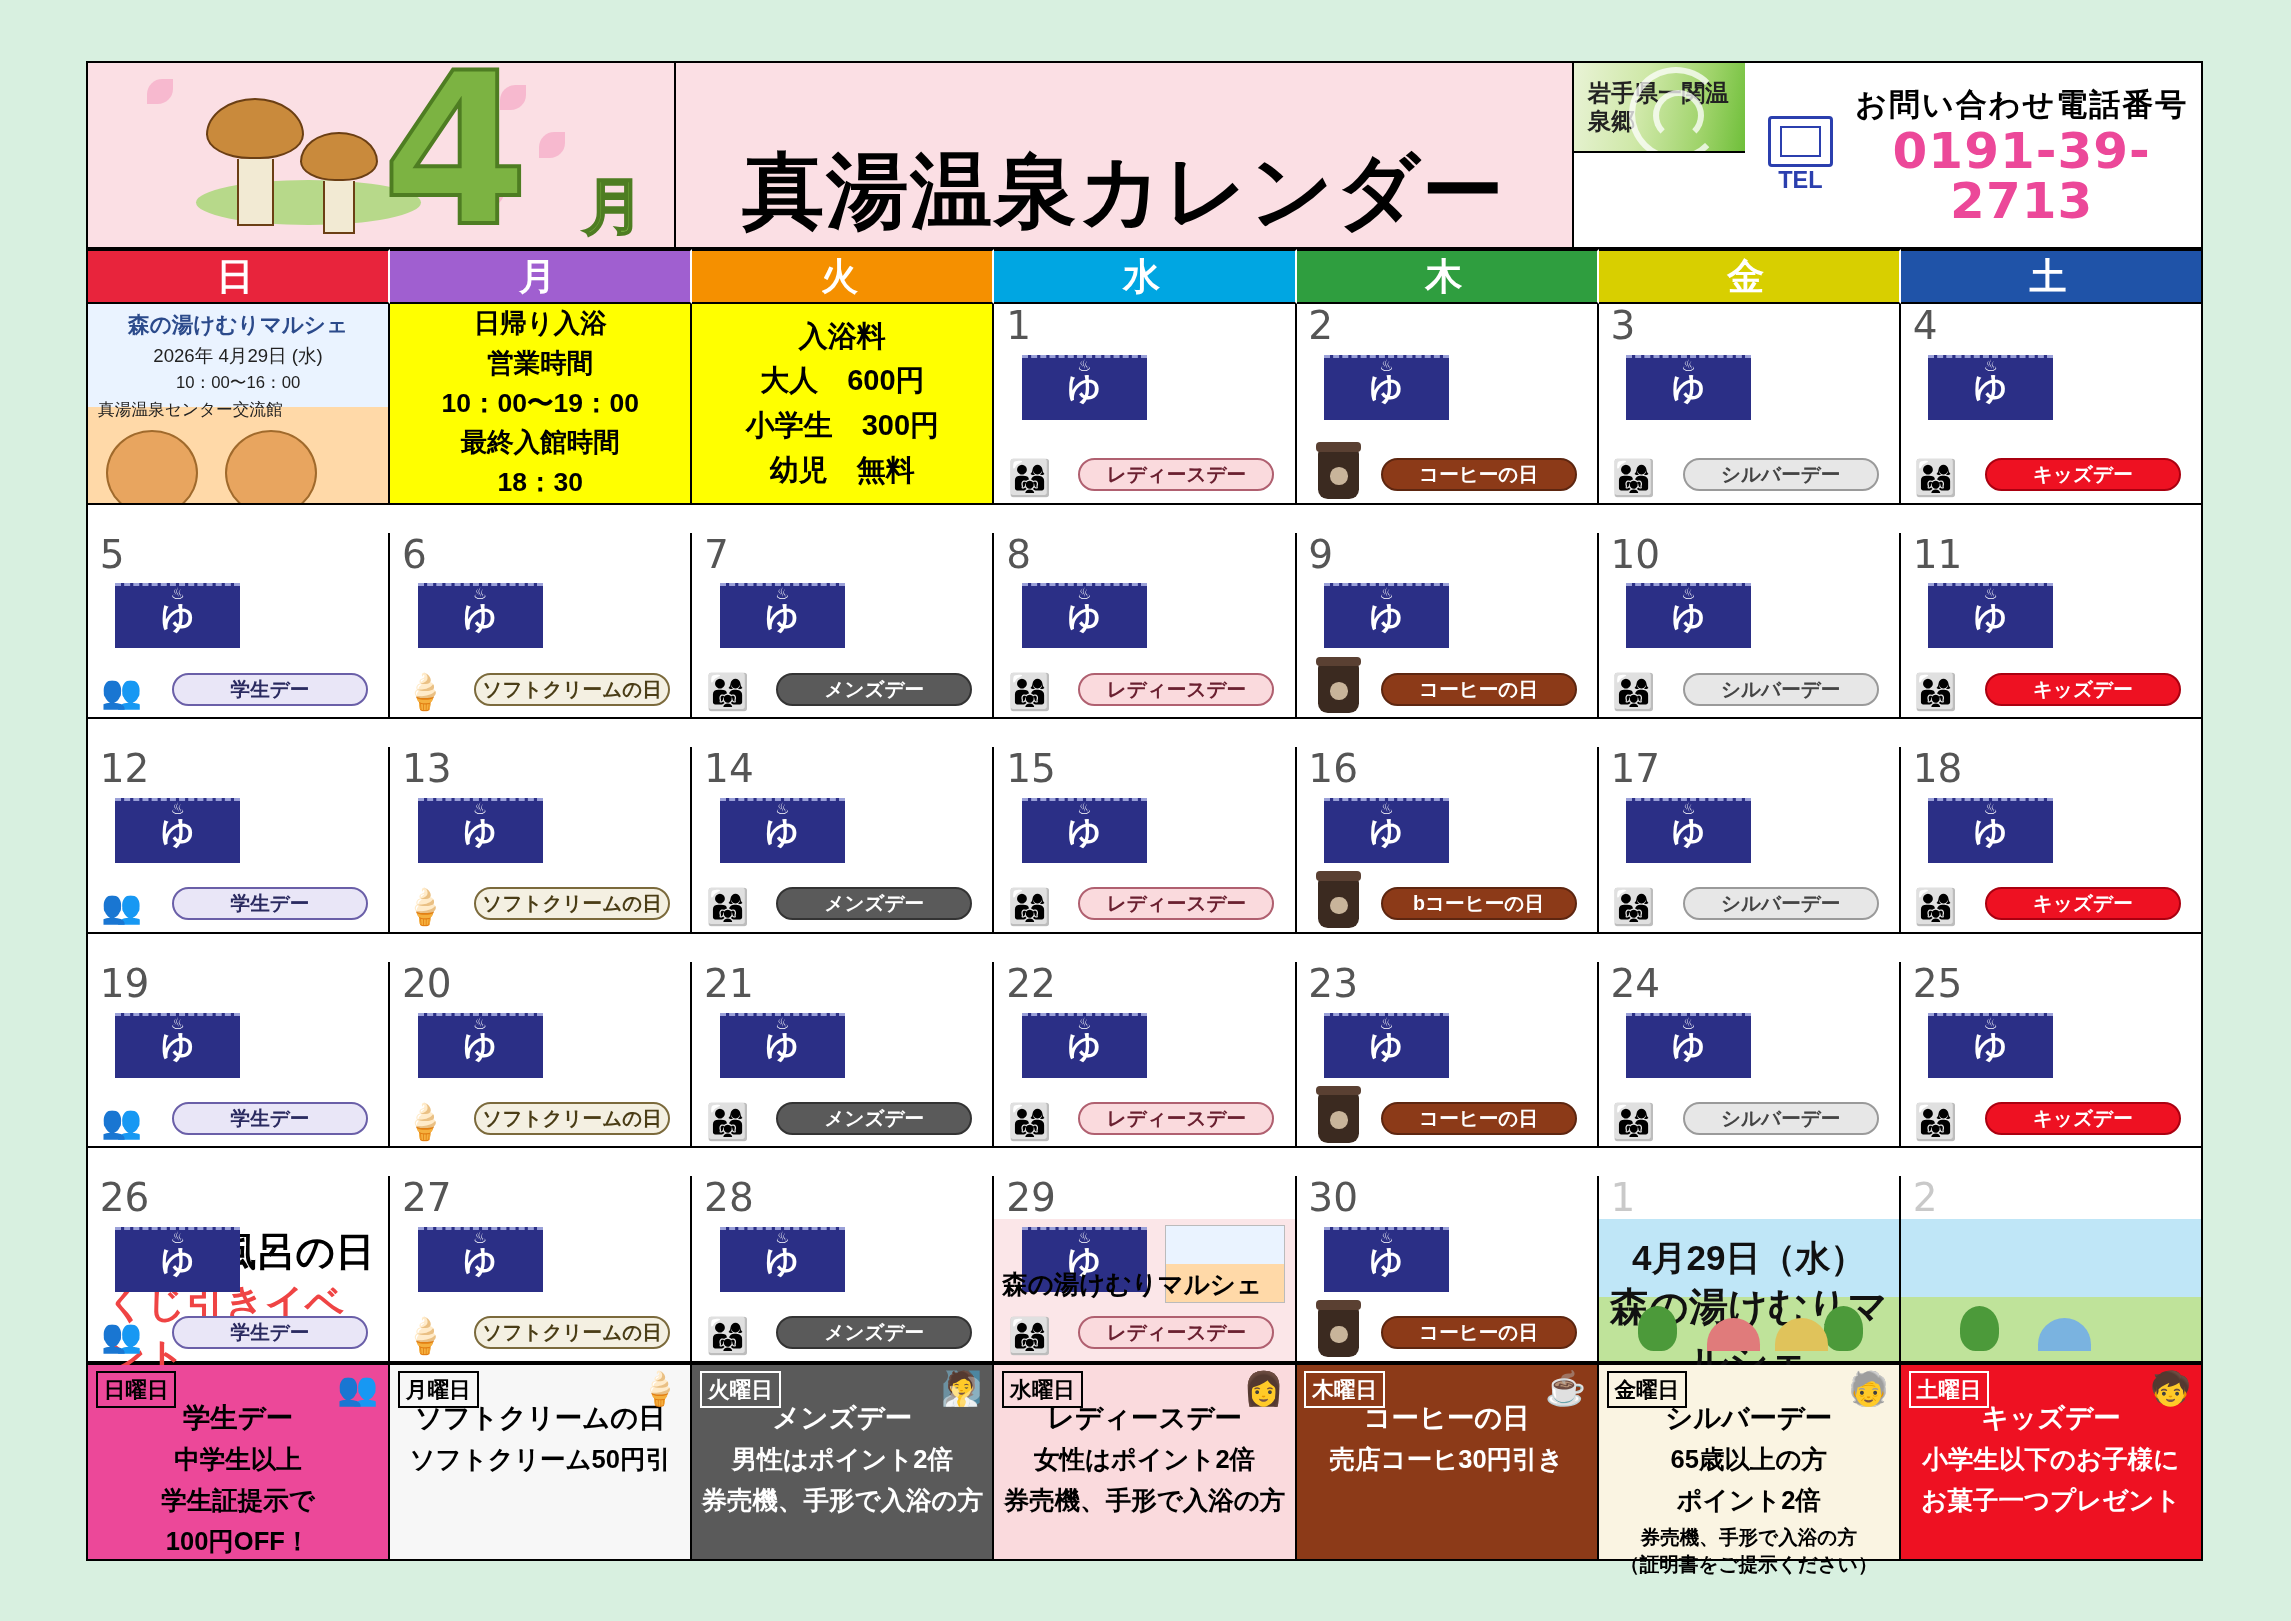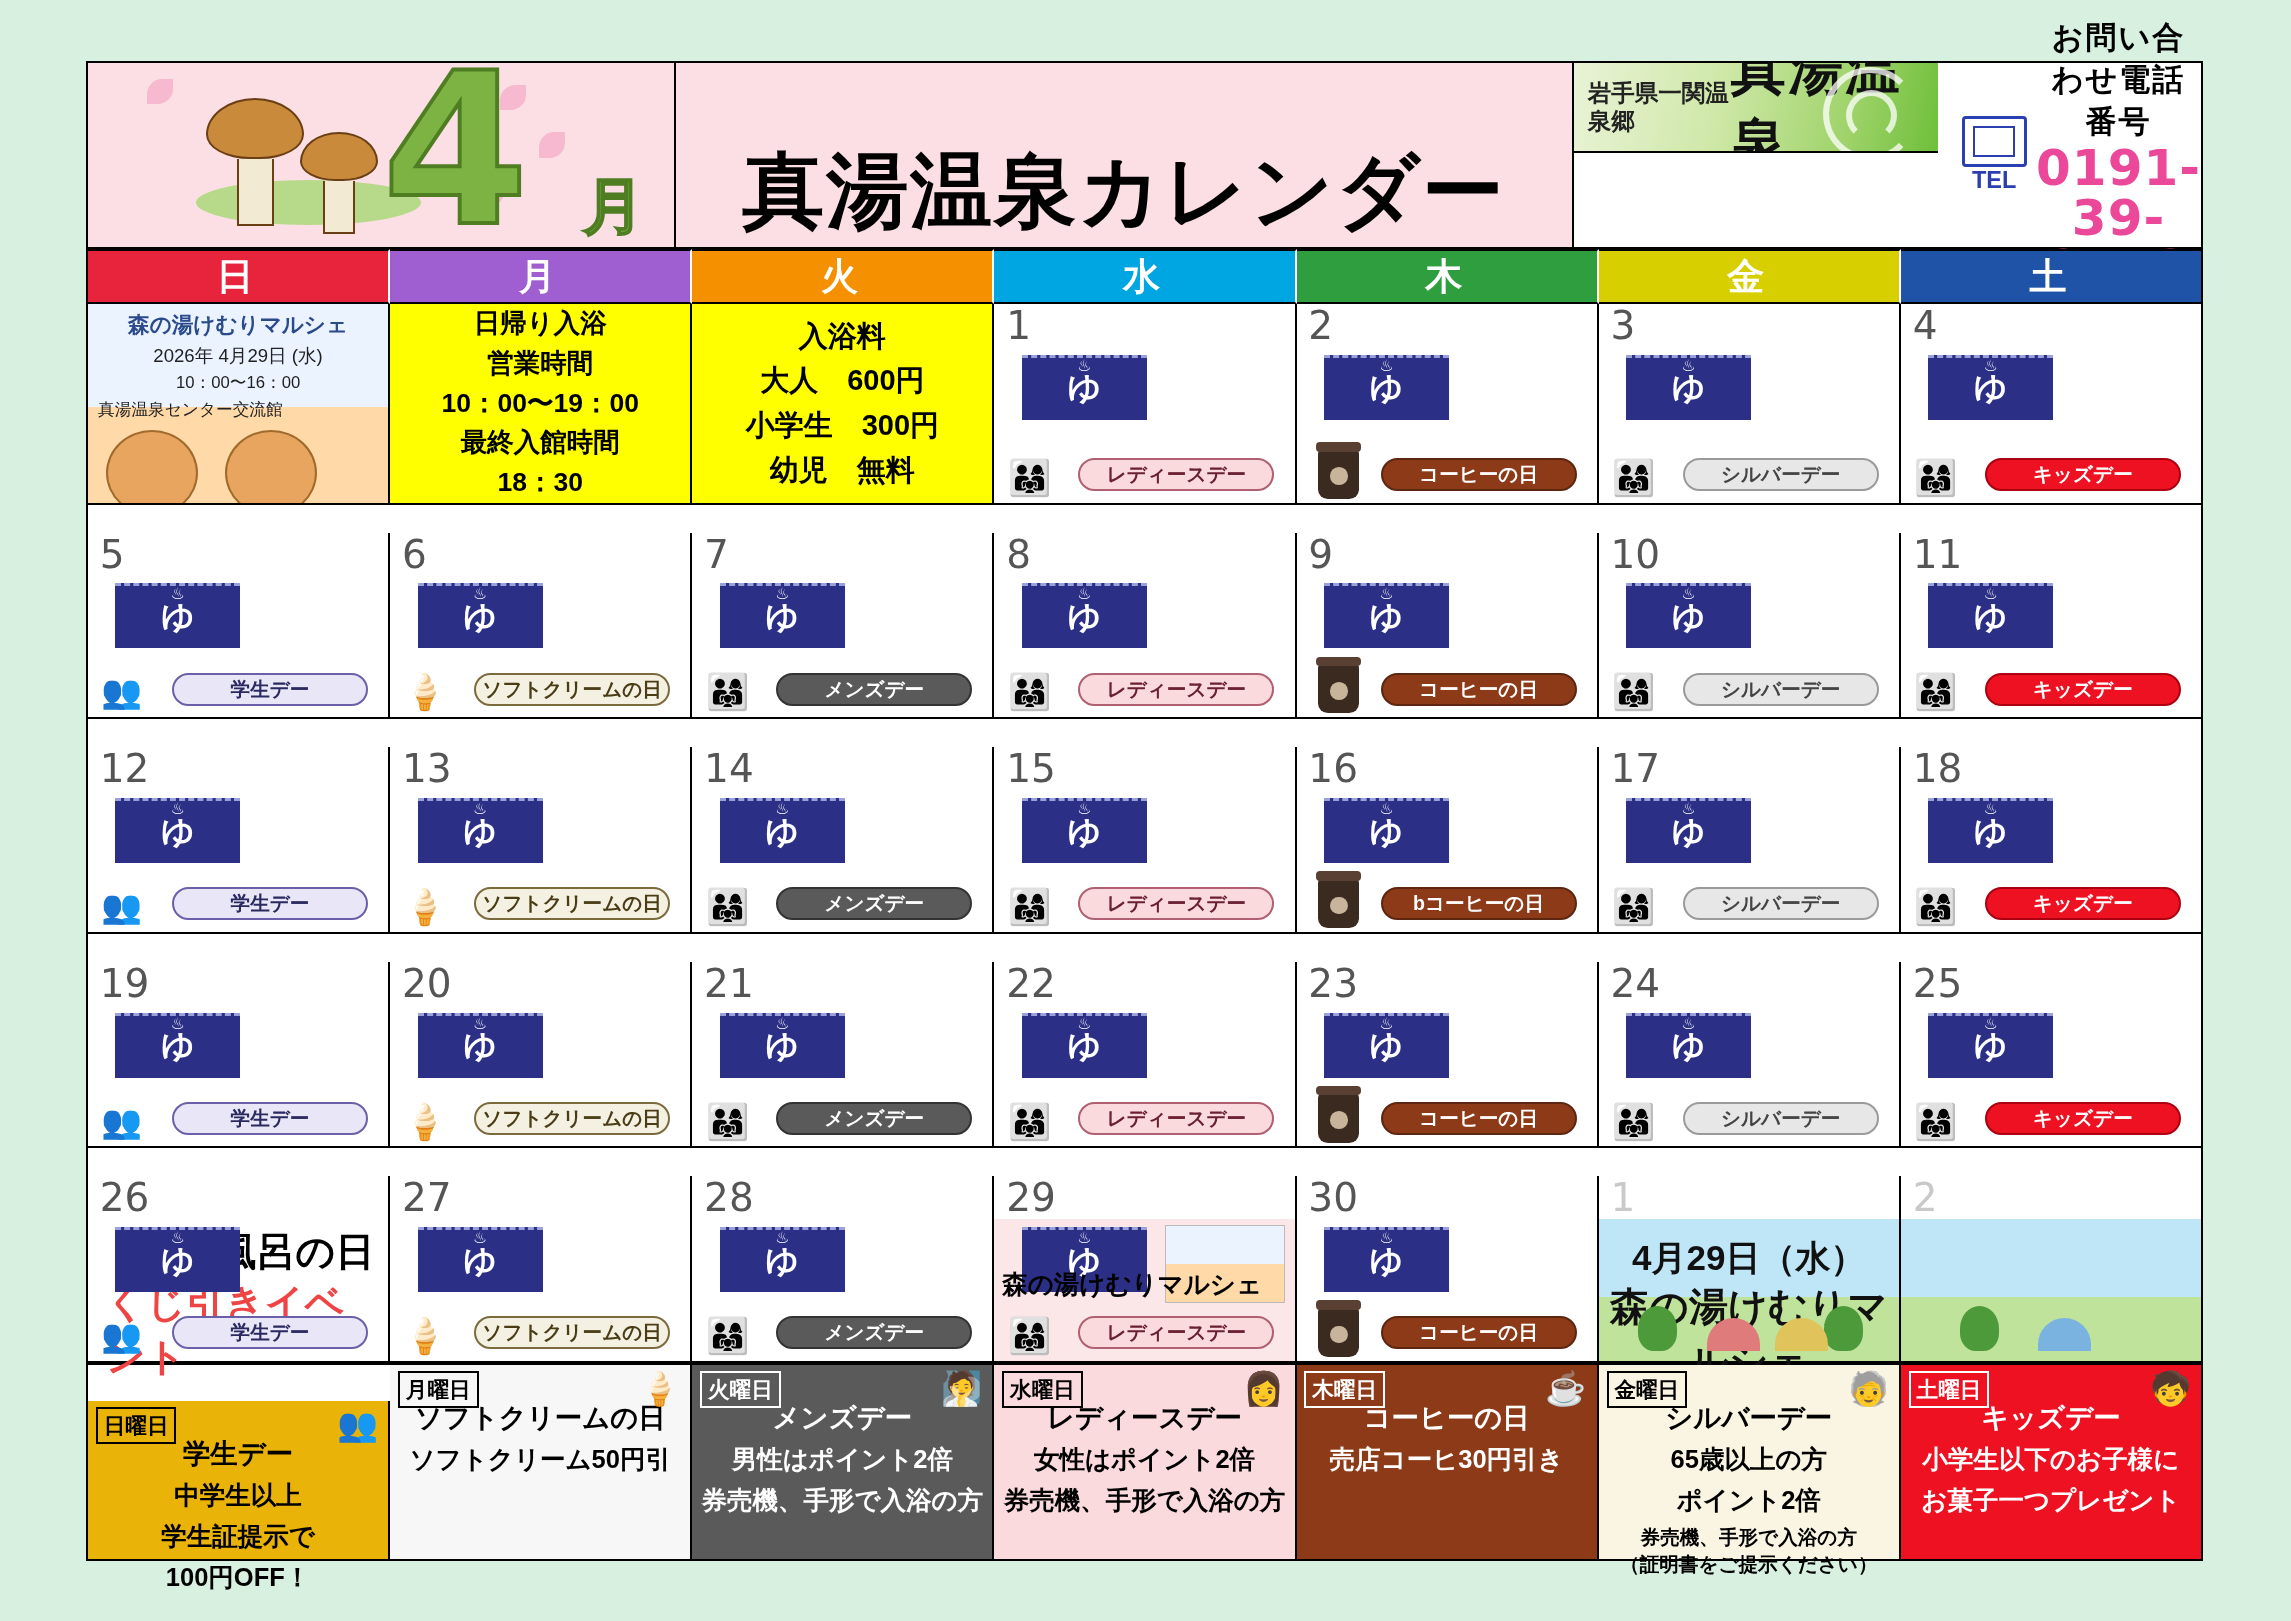--- a/index.html
+++ b/index.html
@@ -131,21 +131,21 @@
   .mini-poster{position:absolute;right:9.8px;top:5.9px;width:118px;height:76px;background:linear-gradient(#eaf3ff 0 50%,#ffd9a8 50% 100%);border:1px solid #bbb;}
   .marche-label{position:absolute;left:7.8px;bottom:59px;font-size:25.5px;font-weight:bold;color:#000;}
   
   .legend{display:flex;height:196px;border-top:2.9px solid #000;box-sizing:border-box;}
   .lg{flex:1;border-right:2px solid #000;box-sizing:border-box;position:relative;padding:5.9px 3.9px;text-align:center;}
   .lg:last-child{border-right:none;}
   .lg .tag{position:absolute;left:7.8px;top:5.9px;font-size:21.6px;font-weight:bold;padding:2px 5.9px;border:2px solid;}
   .lg .l1{font-size:27.4px;font-weight:bold;margin-top:29px;}
   .lg .l2{font-size:25.5px;font-weight:bold;margin-top:5.9px;}
   .lg .small{font-size:19.6px;font-weight:bold;margin-top:5.9px;}
-  .lg-sun{background:#eab308;margin-top:36px;}
+  .lg-sun{background:#ec4899;}
   .lg-mon{background:#f7f7f7;}
   .lg-tue{background:#5a5a5a;color:#fff;}
   .lg-wed{background:#fadadd;}
   .lg-thu{background:#8c3a18;color:#fff;}
   .lg-fri{background:#faf4e2;}
   .lg-sat{background:#ee1122;color:#fff;}
   .lg-icon{position:absolute;right:9.8px;top:3.9px;font-size:33px;}
 </style>
 </head>
 <body>
@@ -172,21 +172,20 @@
       <div class="getsu">月</div>
     </div>
 
     <div class="hdr-mid">
       <div class="title">真湯温泉カレンダー</div>
     </div>
 
     <div class="hdr-right">
       <div class="hdr-logo">
         <div class="pref">岩手県一関温泉郷</div>
-        <div class="brand">真湯温泉</div>
         <div class="swirl"></div>
       </div>
       <div class="hdr-tel">
         <div class="telbox">
           <div class="sq"></div>
           <div class="lbl">TEL</div>
         </div>
         <div class="tel-right">
           <div class="q">お問い合わせ電話番号</div>
           <div class="num">0191-39-2713</div>

